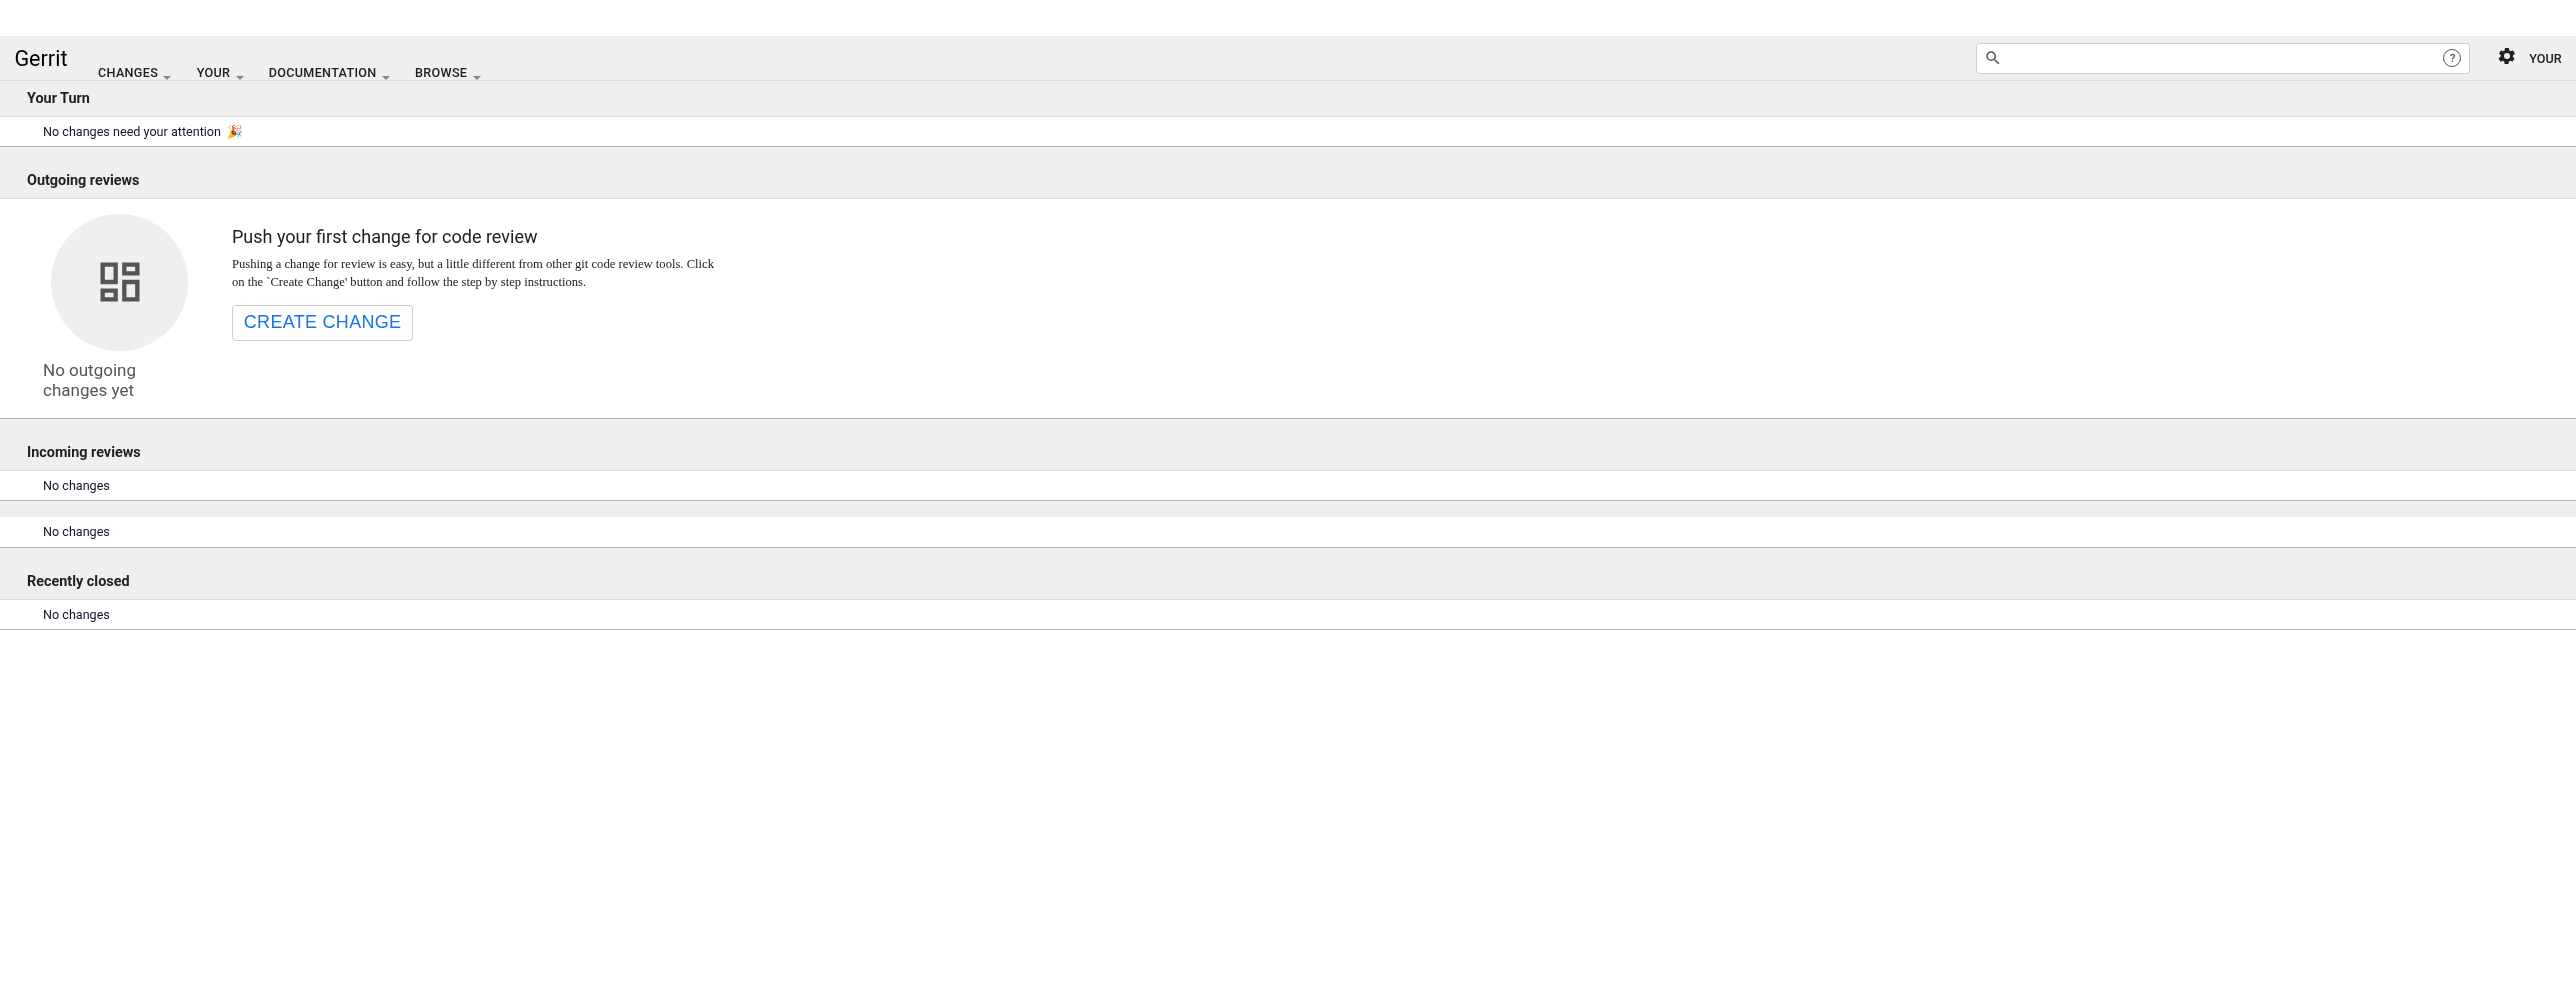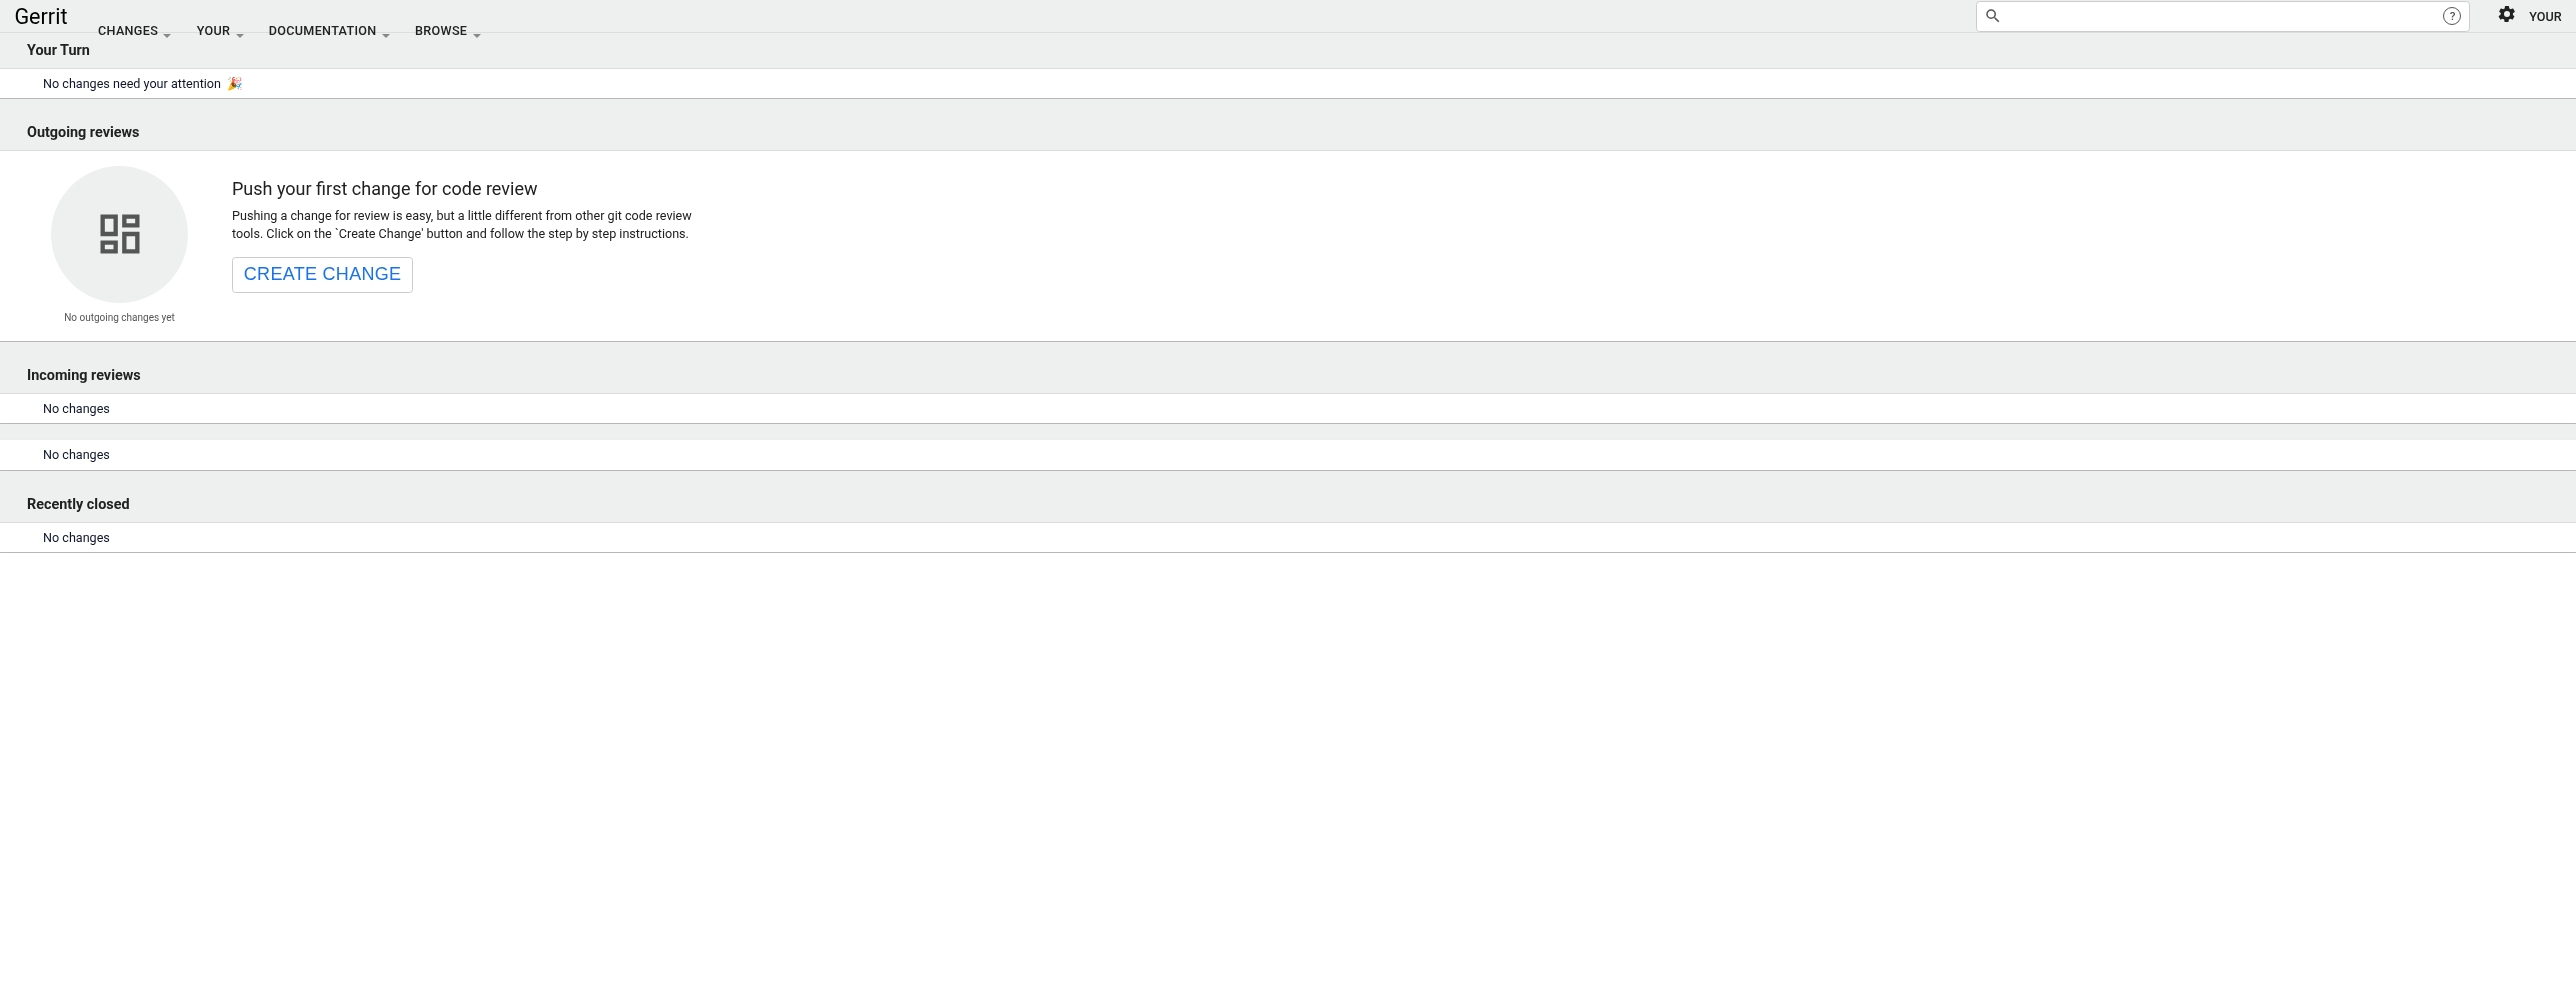--- a/index.html
+++ b/index.html
@@ -4,24 +4,25 @@
   <style>
     * { box-sizing: border-box; margin: 0; padding: 0; }
     body {
       font-family: 'Roboto', 'Helvetica Neue', Arial, sans-serif;
       background: #fff;
       color: #212121;
     }
     .topbar {
       display: flex;
       align-items: center;
-      height: 33px;
+      height: 45px;
       background: #eef0f0;
       border-bottom: 0.9px solid #ddd;
       padding: 0 14.4px;
+      margin-top: 36px;
     }
     .logo {
       font-size: 21.6px;
       font-weight: 400;
       color: #000;
       margin-right: 18px;
       cursor: pointer;
     }
     .nav-items {
       display: flex;
@@ -150,39 +151,40 @@
       align-items: center;
       justify-content: center;
     }
     .empty-circle svg {
       width: 52px;
       height: 52px;
       fill: #555;
     }
     .empty-caption {
       margin-top: 9px;
-      font-size: 10px;
+      font-size: 17px;
       color: #555;
-      text-align: right;
+      text-align: left;
     }
     .empty-state-right {
       max-width: 485px;
       padding-top: 12.6px;
     }
     .empty-title {
       font-size: 18px;
       font-weight: 400;
       color: #212121;
       margin-bottom: 7.2px;
     }
     .empty-desc {
       font-size: 12.6px;
       color: #212121;
       line-height: 1.5;
       margin-bottom: 12.6px;
+      font-family: Liberation Serif, serif;
     }
     .create-change-btn {
       display: inline-block;
       border: 0.9px solid #ccc;
       border-radius: 3.6px;
       padding: 6.3px 10.8px;
       font-size: 18px;
       font-weight: 500;
       color: #1a73e8;
       background: #fff;

